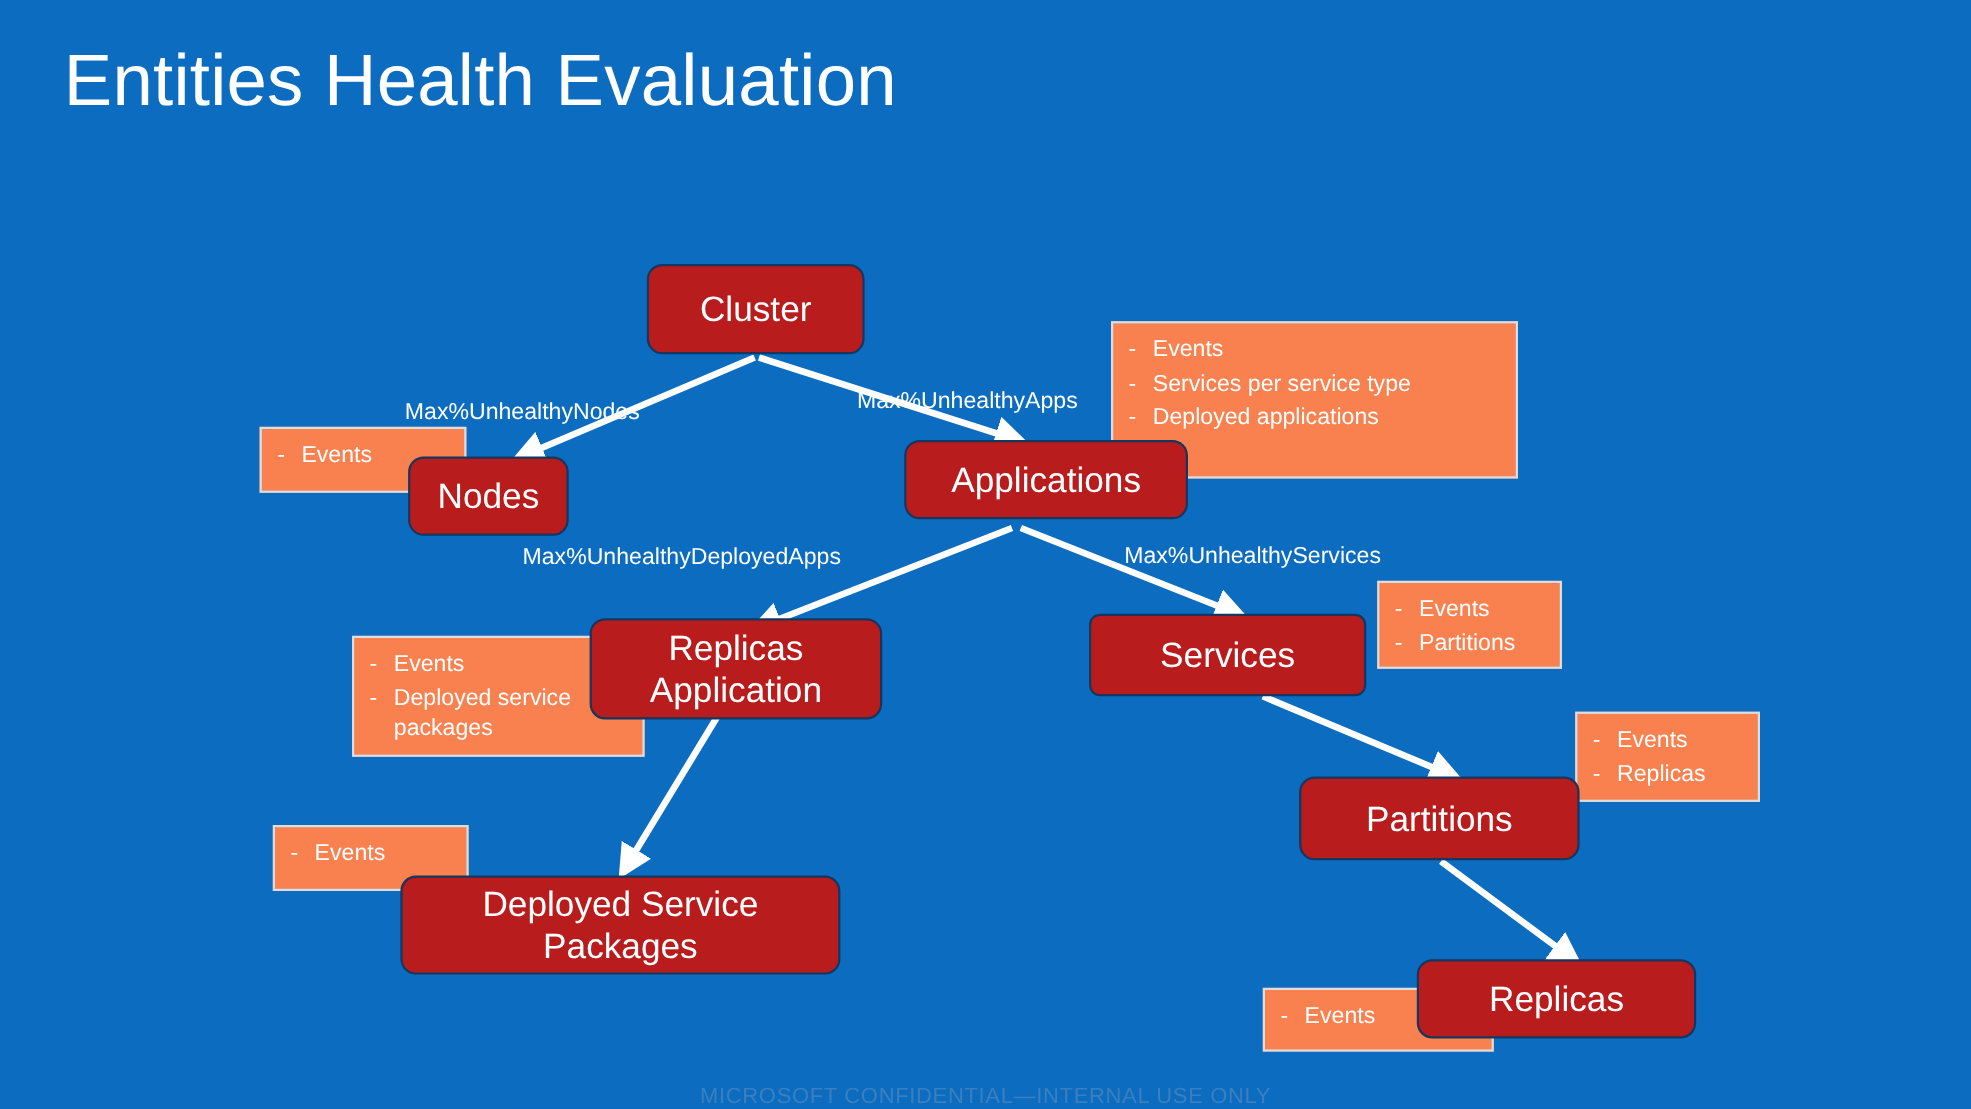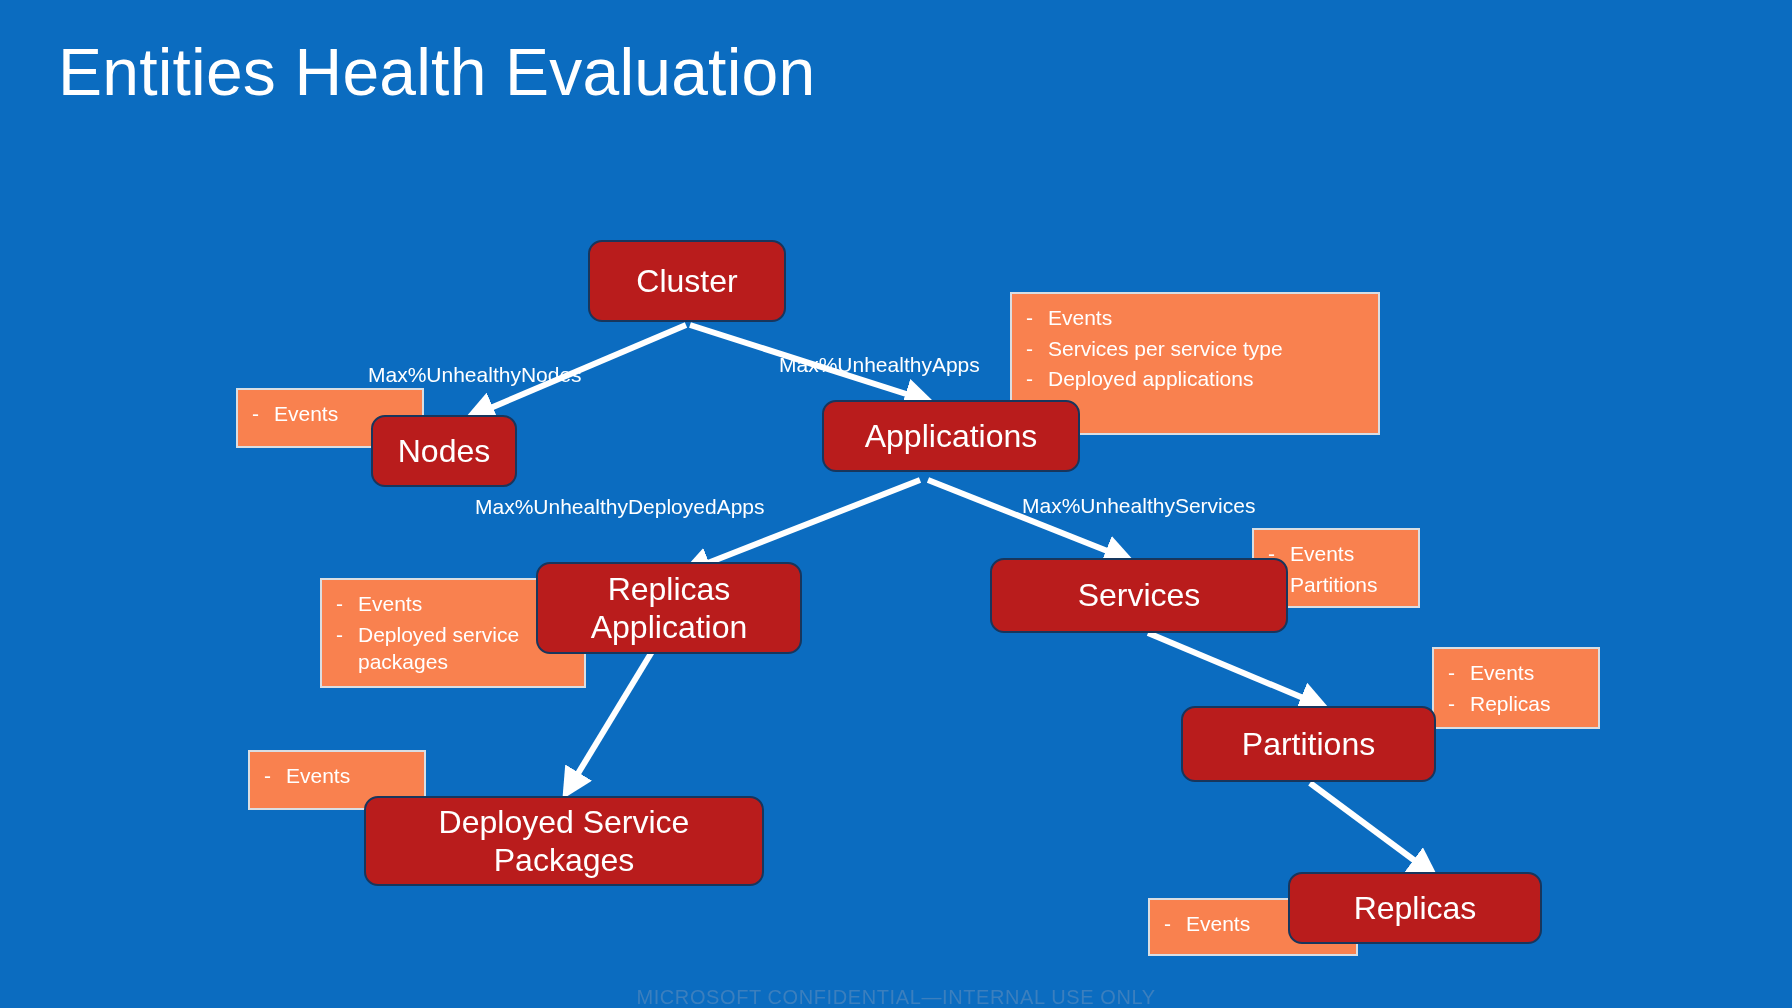--- a/index.html
+++ b/index.html
@@ -230,21 +230,21 @@
   </div>
 
   <div class="entity" style="left:790px; top:400px; width:258px; height:72px;margin-left:32px;">
     <span>Applications</span>
   </div>
 
   <div class="entity" style="left:536px; top:562px; width:266px; height:92px;">
     <span>Replicas Application</span>
   </div>
 
-  <div class="entity" style="left:990px; top:558px; width:298px; height:75px;">
+  <div class="entity" style="left:990px; top:558px; width:252px; height:75px;border-radius:10px;">
     <span>Services</span>
   </div>
 
   <div class="entity" style="left:364px; top:796px; width:400px; height:90px;">
     <span>Deployed Service Packages</span>
   </div>
 
   <div class="entity" style="left:1181px; top:706px; width:255px; height:76px;">
     <span>Partitions</span>
   </div>

